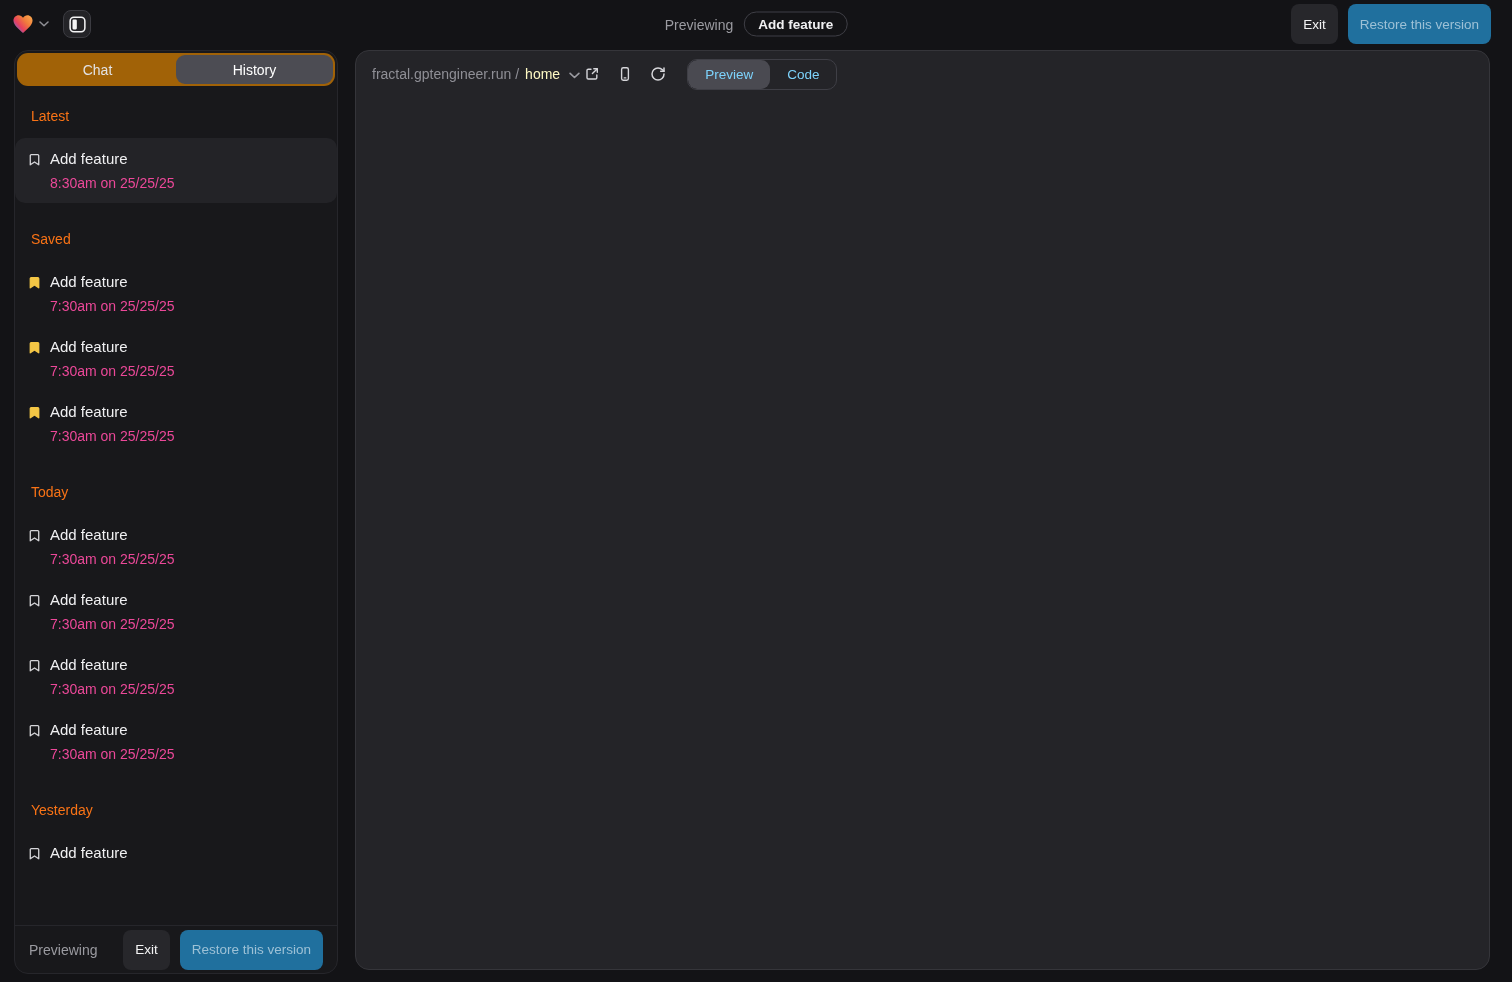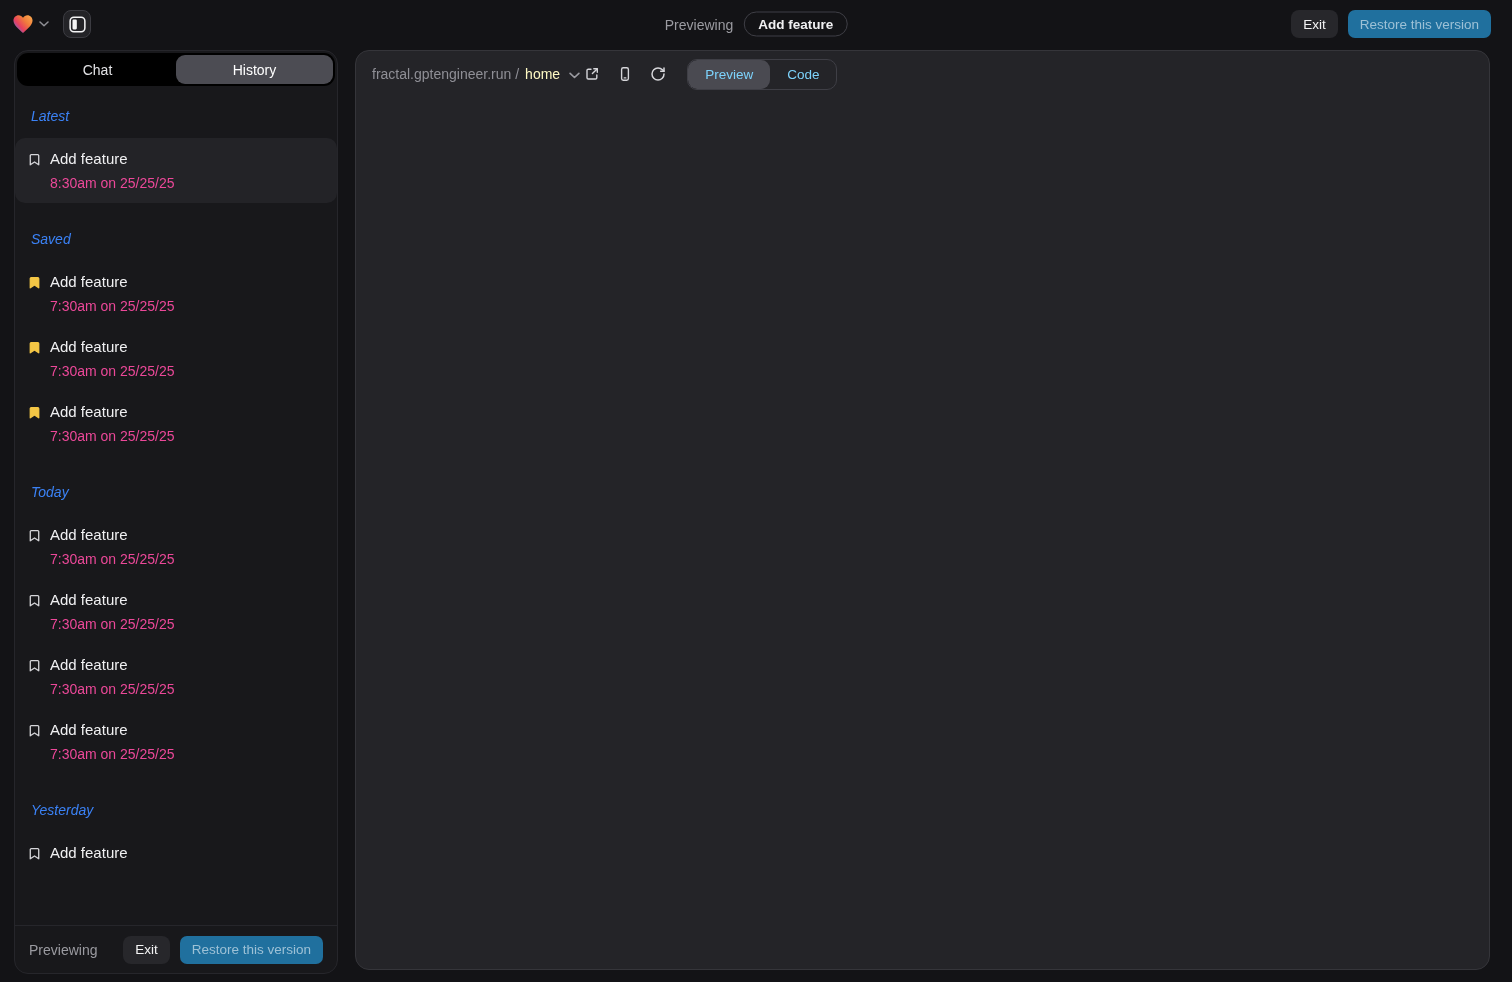--- a/index.html
+++ b/index.html
@@ -44,71 +44,70 @@
     border: 1px solid #3f3f46;
     border-radius: 999px;
     padding: 4px 13px;
     font-size: 13.5px;
     font-weight: 600;
     color: #f0f0f2;
   }
   .topbar-right { margin-left: auto; display: flex; align-items: center; gap: 10px; }
 
   .btn {
-    height: 28px;
+    height: 40px;
     border: none;
     border-radius: 8px;
     padding: 0 12px;
     font-family: inherit;
     font-size: 13.5px;
     font-weight: 500;
     display: flex; align-items: center;
     cursor: pointer;
   }
   .btn-dark { background: #27272b; color: #f4f4f5; }
-  .btn-accent { background: var(--accent-blue, #20709E); color: var(--accent-blue-text, #9DC1D6); border-radius: 7px; }
+  .btn-accent { background: var(--accent-blue, #20709E); color: var(--accent-blue-text, #9DC1D6); }
 
   
   .sidebar {
     position: absolute;
     left: 14px; top: 50px;
     width: 324px; height: 924px;
     background: #18181b;
     border: 1px solid #26262b;
     border-radius: 14px;
     display: flex; flex-direction: column;
     overflow: hidden;
   }
   .tabbar {
     margin: 2px;
     height: 33px;
-    background: #000000;
+    background: #a16207;
     border-radius: 11px;
     display: flex;
     padding: 2px;
     flex-shrink: 0;
   }
   .tab {
     flex: 1;
     display: flex; align-items: center; justify-content: center;
     font-size: 14px;
     color: #e2e2e5;
     border-radius: 9px;
     cursor: pointer;
   }
   .tab.active { background: #4c4c53; color: #ffffff; font-weight: 500; }
 
   .history-list { flex: 1; overflow: hidden; padding-top: 14px; }
   .section-title {
     padding: 0 16px;
     margin: 26px 0 12px;
     font-size: 14px;
-    color: #3b82f6;
+    color: #f97316;
     line-height: 20px;
-    font-style: italic;
   }
   .section-title.first { margin-top: 4px; }
   .history-item {
     display: flex;
     align-items: flex-start;
     gap: 8px;
     padding: 10px 16px 10px 12px;
     border-radius: 10px;
     cursor: pointer;
   }

